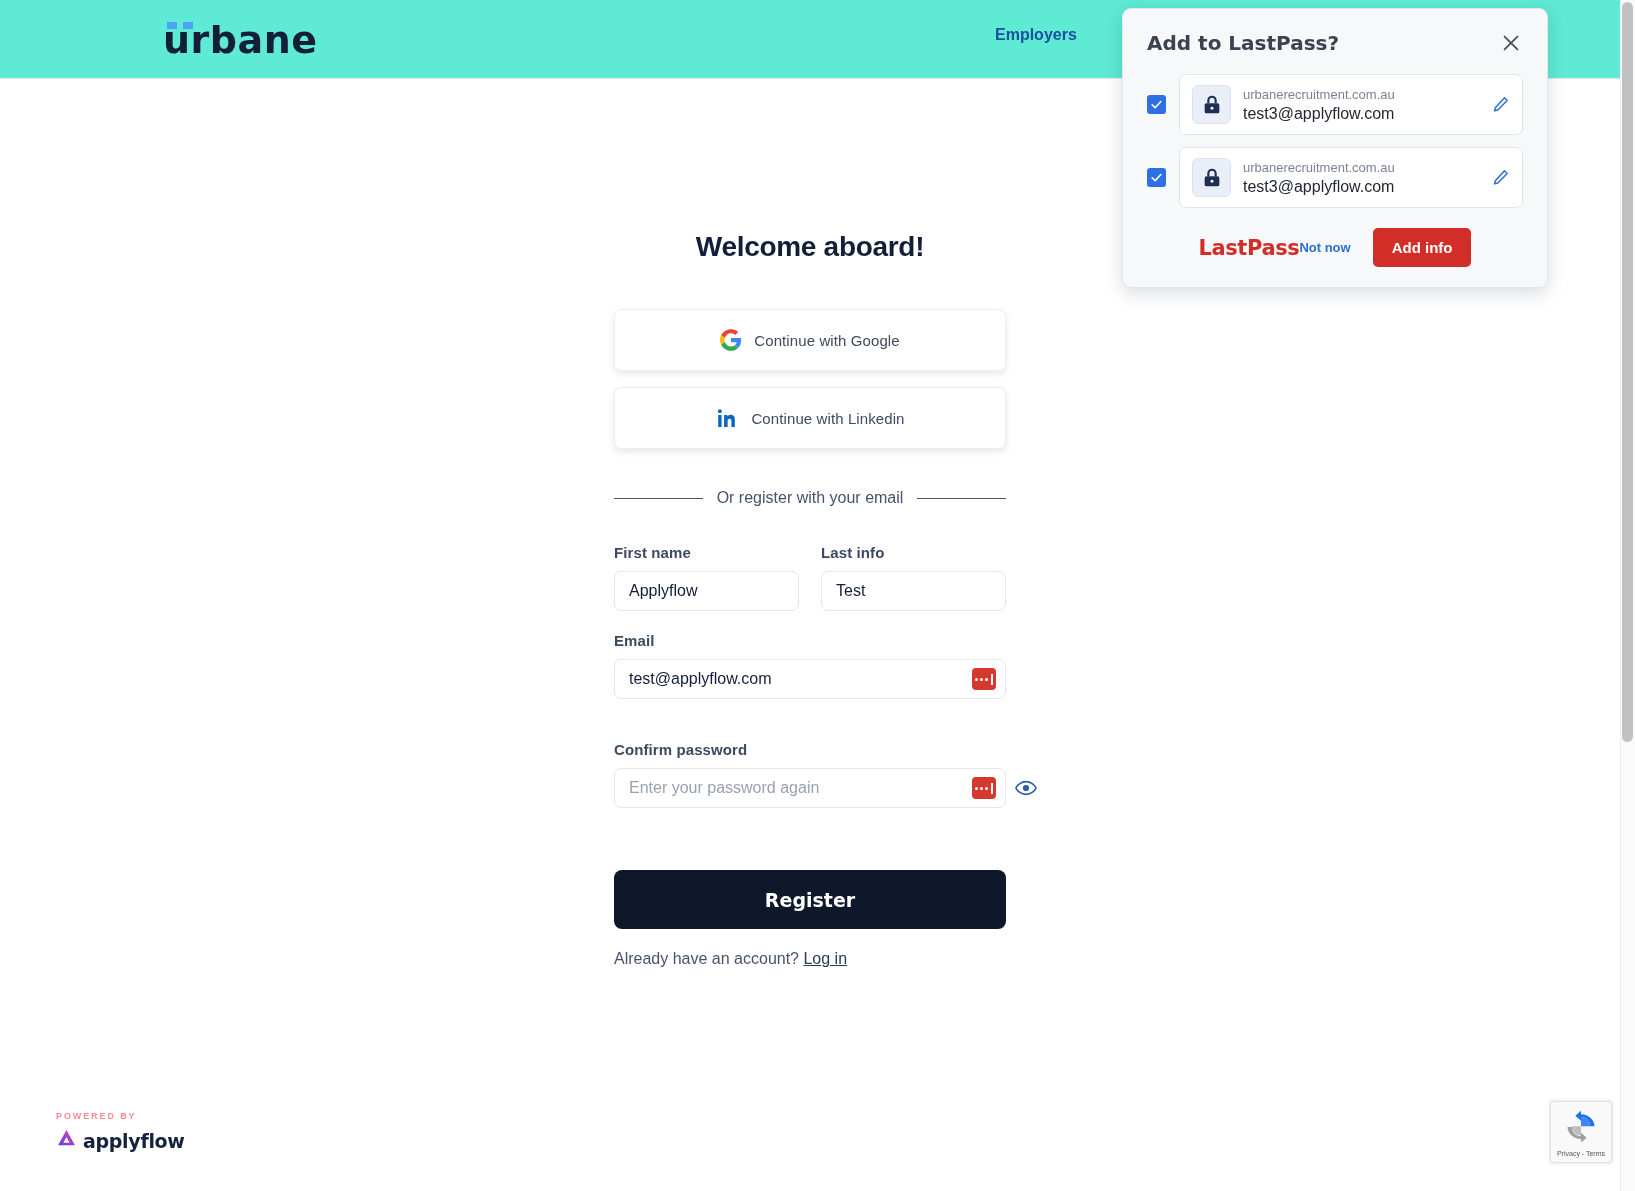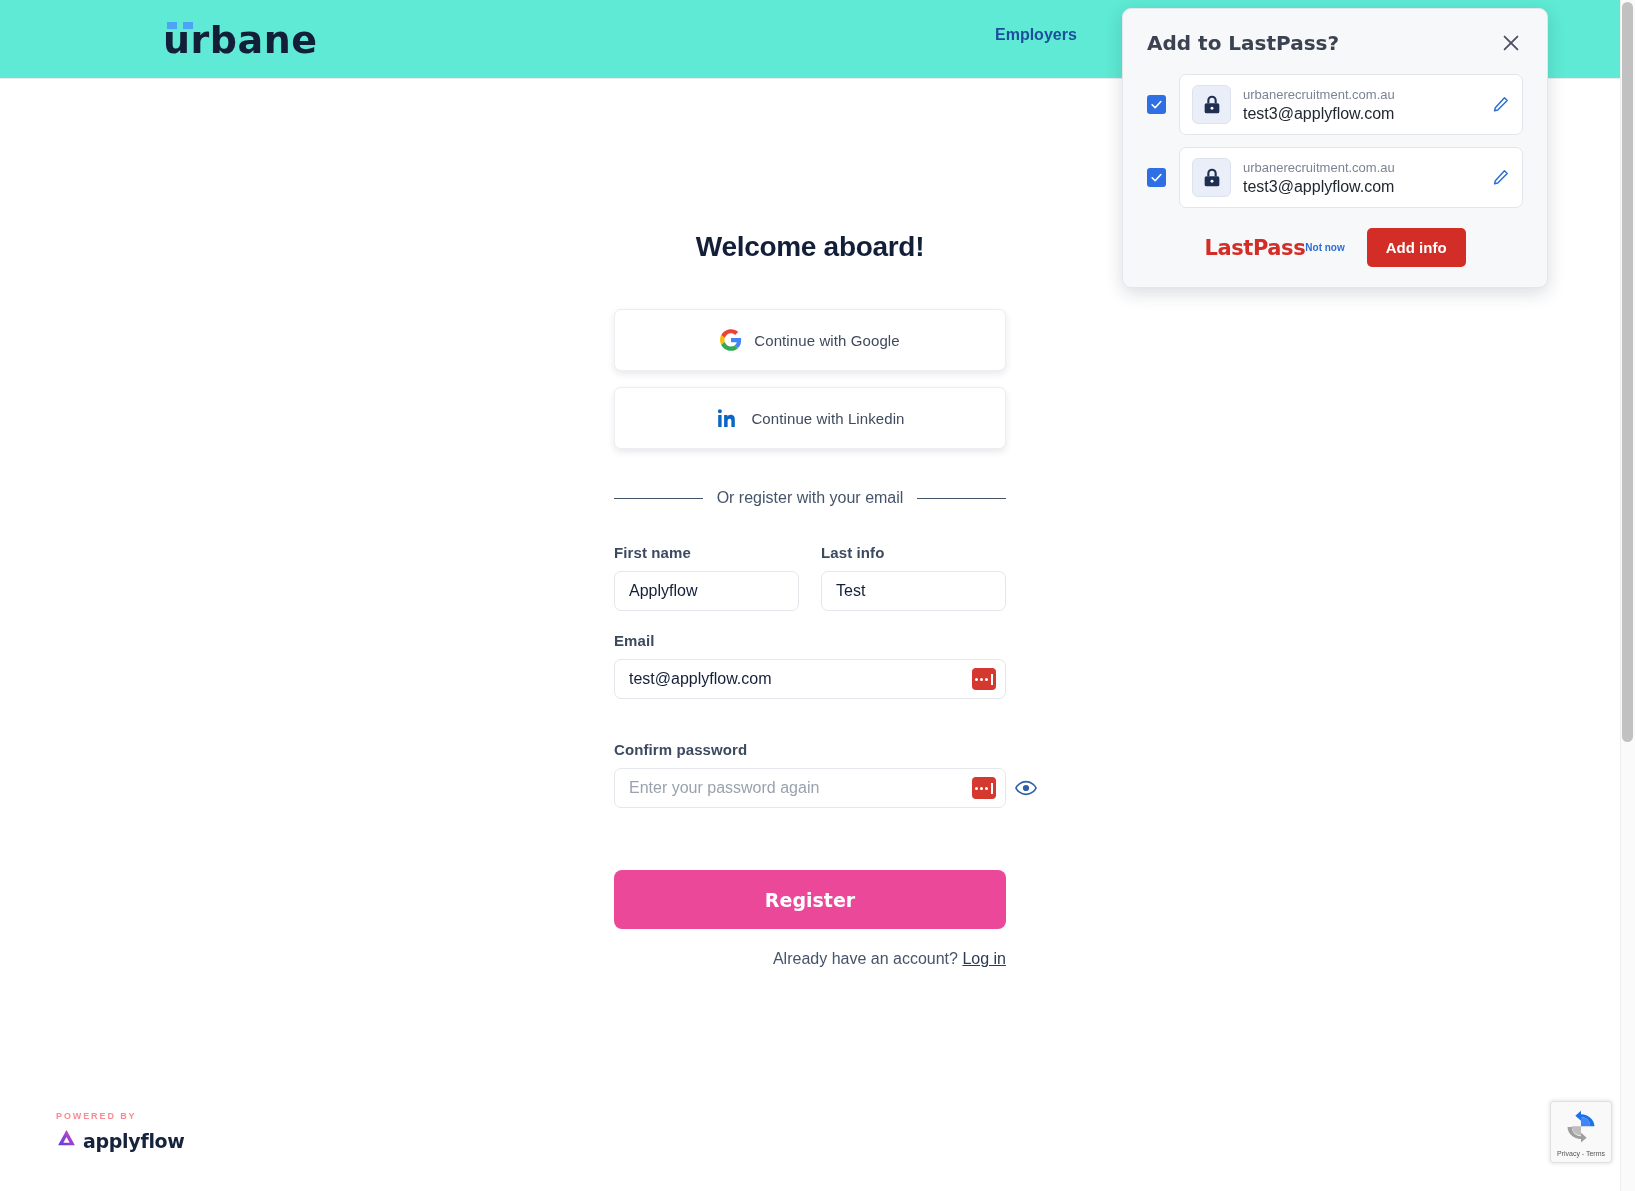--- a/index.html
+++ b/index.html
@@ -209,32 +209,32 @@
     cursor: pointer;
     display: flex;
     align-items: center;
     justify-content: center;
   }
 
   .register-btn {
     width: 392px;
     height: 59px;
     margin-top: 62px;
-    background: #ec4899;
+    background: #0f172a;
     border: none;
     border-radius: 8px;
     color: #ffffff;
     font-size: 19px;
     font-weight: bold;
     cursor: pointer;
     font-family: "DejaVu Sans", sans-serif;
   }
   .login-line {
     margin-top: 21px;
-    text-align: right;
+    text-align: left;
     font-size: 16px;
     color: #46546b;
   }
   .login-line a {
     color: #2a3a55;
     text-decoration: underline;
     cursor: pointer;
   }
 
   
@@ -411,21 +411,21 @@
     color: #d32d27;
     font-family: "DejaVu Sans", sans-serif;
     letter-spacing: -0.4px;
   }
   .lp-actions {
     display: flex;
     align-items: center;
     gap: 22px;
   }
   .lp-notnow {
-    font-size: 10px;
+    font-size: 13px;
     font-weight: bold;
     color: #2b6fd4;
     cursor: pointer;
   }
   .lp-addinfo {
     background: #d32d27;
     color: #fff;
     border: none;
     border-radius: 5px;
     padding: 11px 19px;

